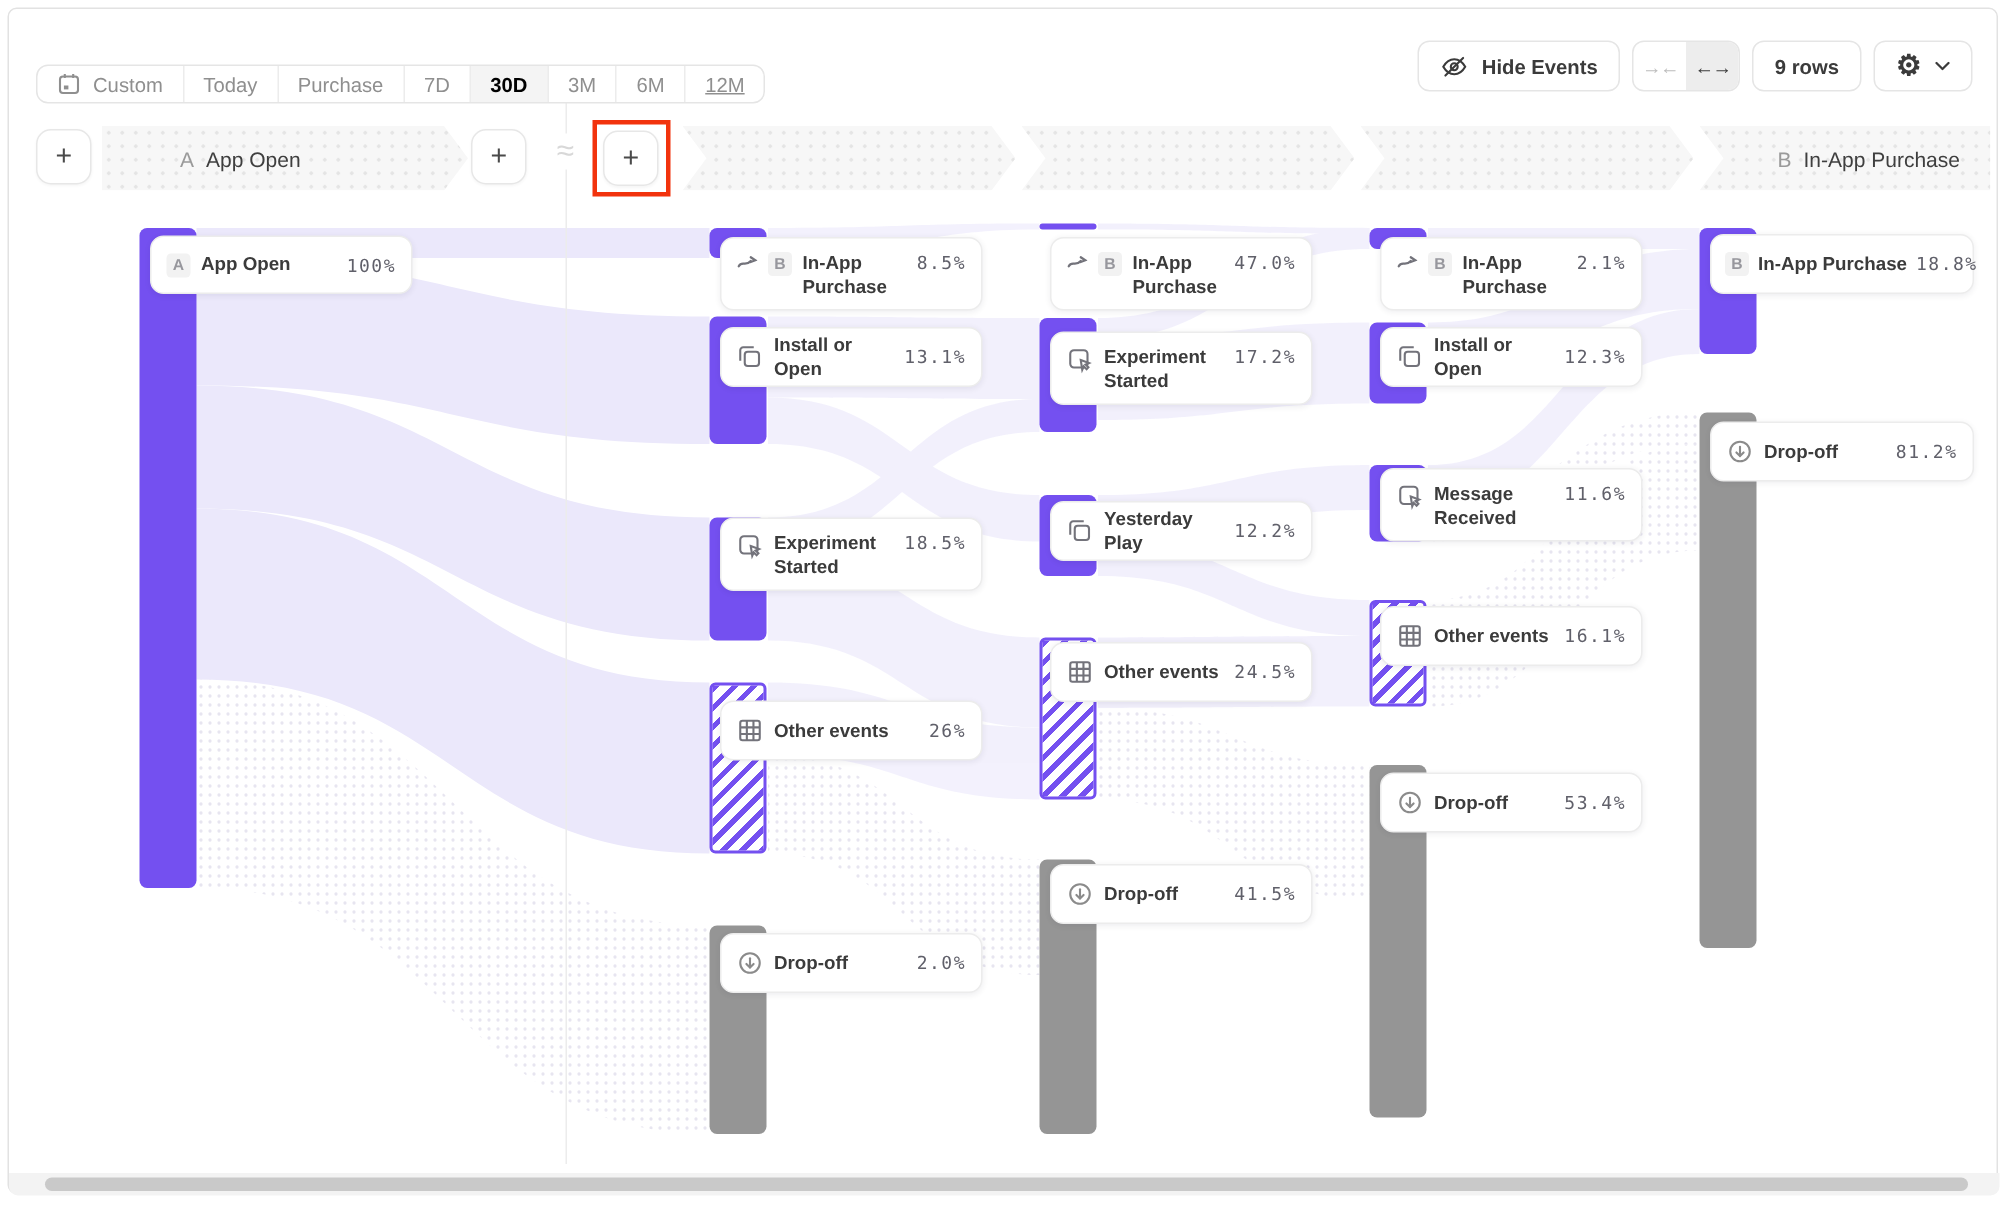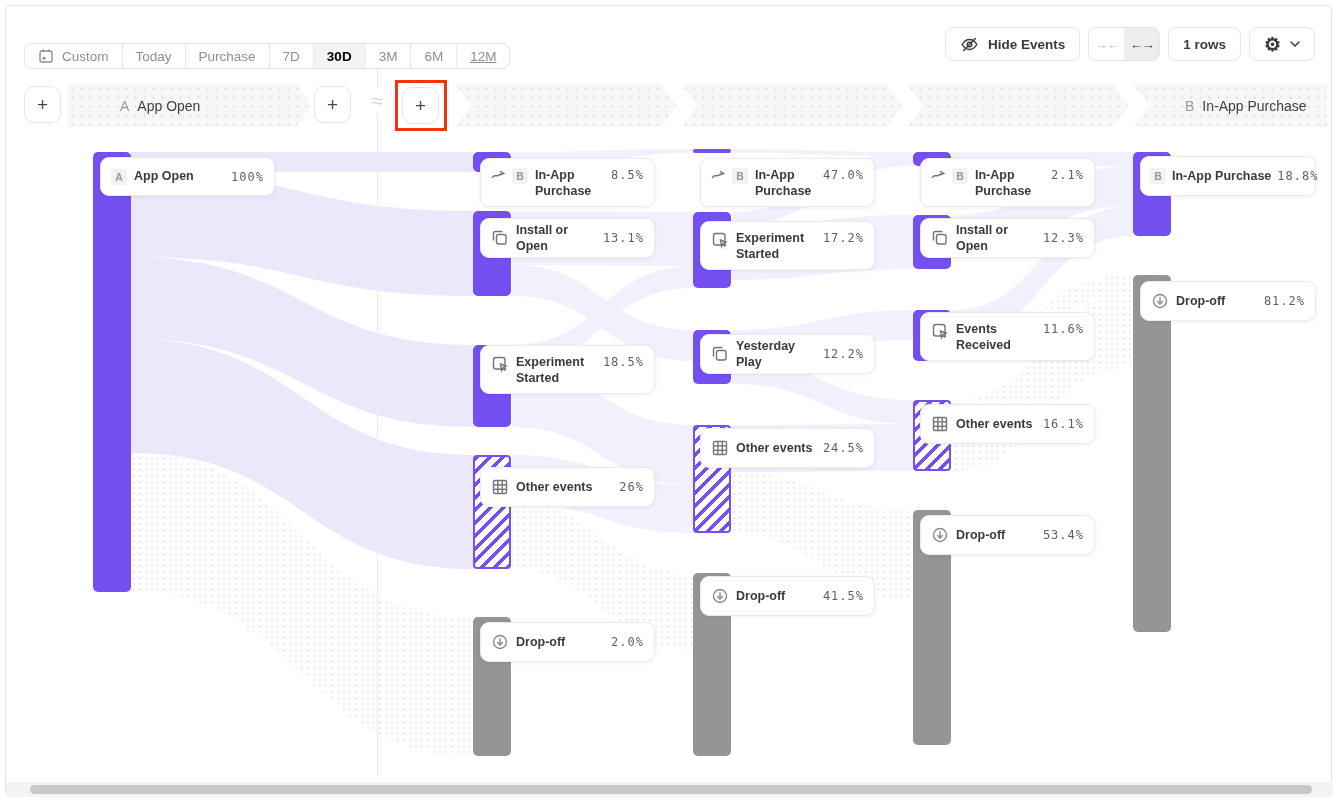--- a/index.html
+++ b/index.html
@@ -172,21 +172,21 @@
       </div>
       <div class="seg">
         <div class="segcell">
             <span>→←</span>
           </div>
         <div class="segcell active">
             <span>←→</span>
           </div>
       </div>
       <div class="tbtn">
-        <span>1 rows</span>
+        <span>9 rows</span>
       </div>
       <div class="tbtn">
         <span class="gearglyph">⚙</span>
         <span class="icn">
           <svg width="10" height="6" viewBox="0 0 10 6" fill="none" stroke="#3b3b3b" stroke-width="1.5" stroke-linecap="round">
               <polyline points="1,1 5,5 9,1"></polyline>
             </svg>
         </span>
       </div>
     </div>
@@ -388,21 +388,21 @@
     <span class="lbl">Install or Open</span>
     <span class="pct">12.3%</span>
   </div>
   <div class="card two" style="left:920px;top:312px;height:49px;">
     <span class="nic">
       <svg width="18" height="18" viewBox="0 0 18 18" fill="none" stroke="#73737b" stroke-width="1.4">
           <rect x="2.5" y="2.5" width="11.5" height="11.5" rx="2.5"></rect>
           <path d="M9.5,9 L15,11 L12.7,12 L14.6,13.9 L13.4,15.1 L11.5,13.2 L10.5,15.5 Z" fill="#fff"></path>
         </svg>
     </span>
-    <span class="lbl" style="max-width:78px;">Events Received</span>
+    <span class="lbl" style="max-width:78px;">Message Received</span>
     <span class="pct">11.6%</span>
   </div>
   <div class="card" style="left:920px;top:404px;height:40px;">
     <span class="nic">
       <svg width="18" height="18" viewBox="0 0 18 18" fill="none" stroke="#73737b" stroke-width="1.4">
           <rect x="2.5" y="2.5" width="13" height="13" rx="1.5"></rect>
           <line x1="6.9" y1="2.5" x2="6.9" y2="15.5"></line>
           <line x1="11.3" y1="2.5" x2="11.3" y2="15.5"></line>
           <line x1="2.5" y1="6.9" x2="15.5" y2="6.9"></line>
           <line x1="2.5" y1="11.3" x2="15.5" y2="11.3"></line>

